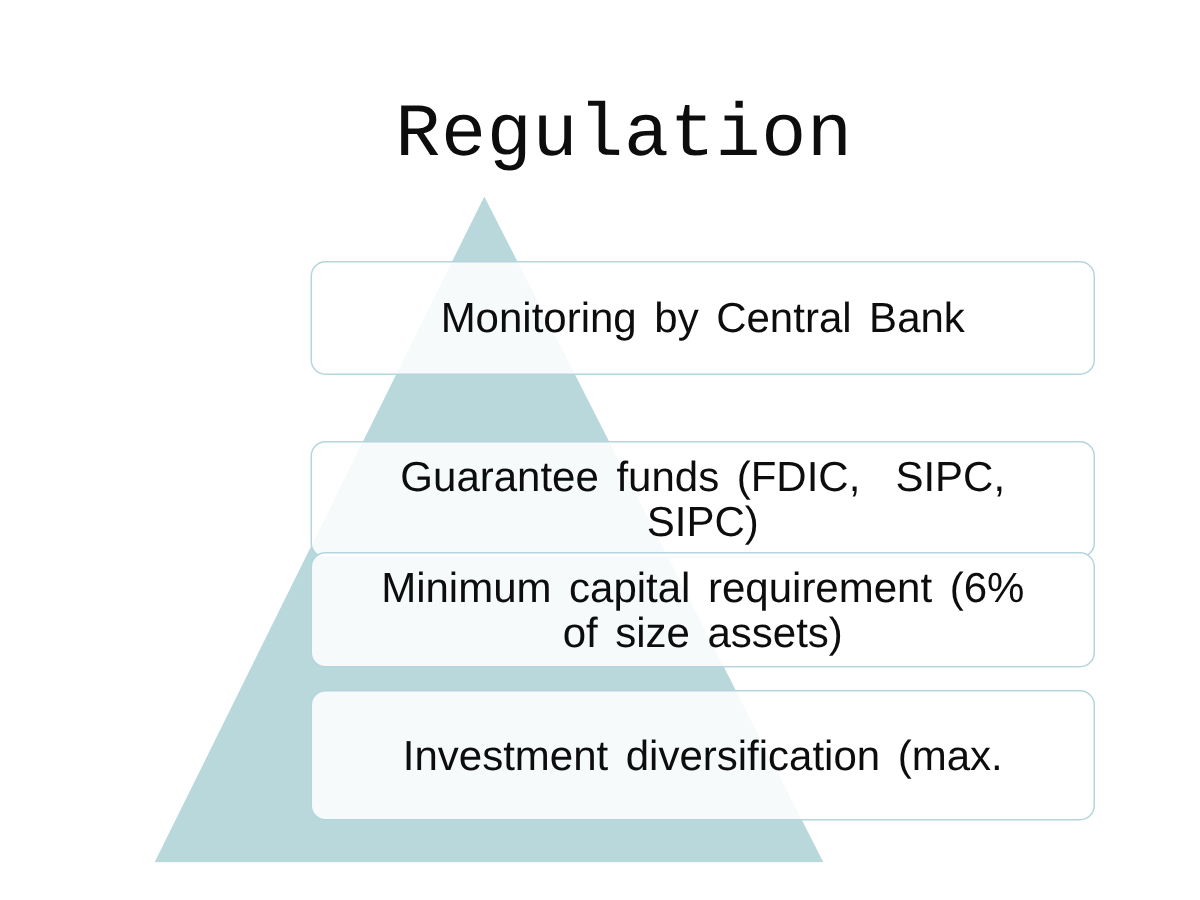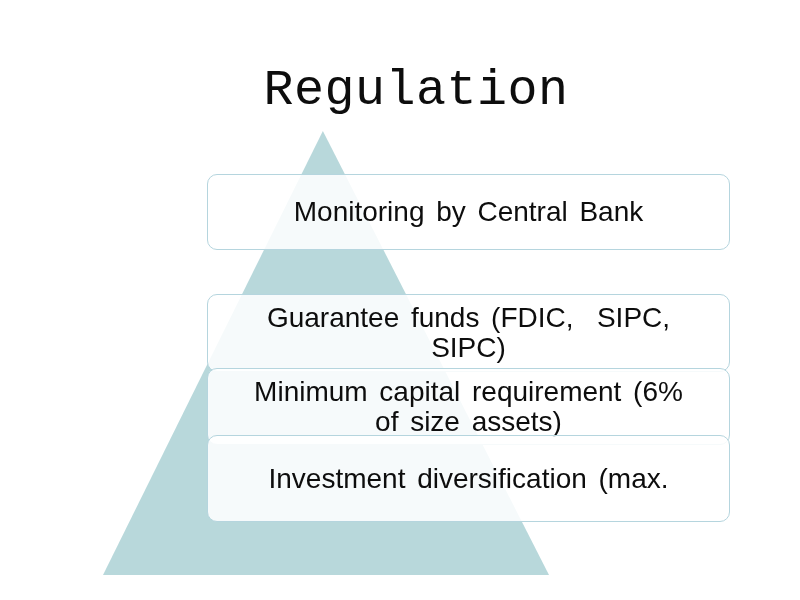--- a/index.html
+++ b/index.html
@@ -56,21 +56,21 @@
     line-height: 30px;
     word-spacing: 0.14em;
     color: #0d0d0d;
   }
   .pyramid-box .line {
     white-space: nowrap;
   }
   .box-1 { top: 174px; height: 76px; }
   .box-2 { top: 260px; height: 78px; margin-top: 34px; }
   .box-3 { top: 368px; height: 77px; }
-  .box-4 { top: 435px; height: 87px; }
+  .box-4 { top: 460px; height: 87px; }
 </style>
 </head>
 <body>
 
 <div class="slide">
 
   <h1 class="slide-title" style="margin:16px; font-weight:400;font-family:Liberation Mono, monospace;">Regulation</h1>
 
   <div class="pyramid-triangle"></div>
 

